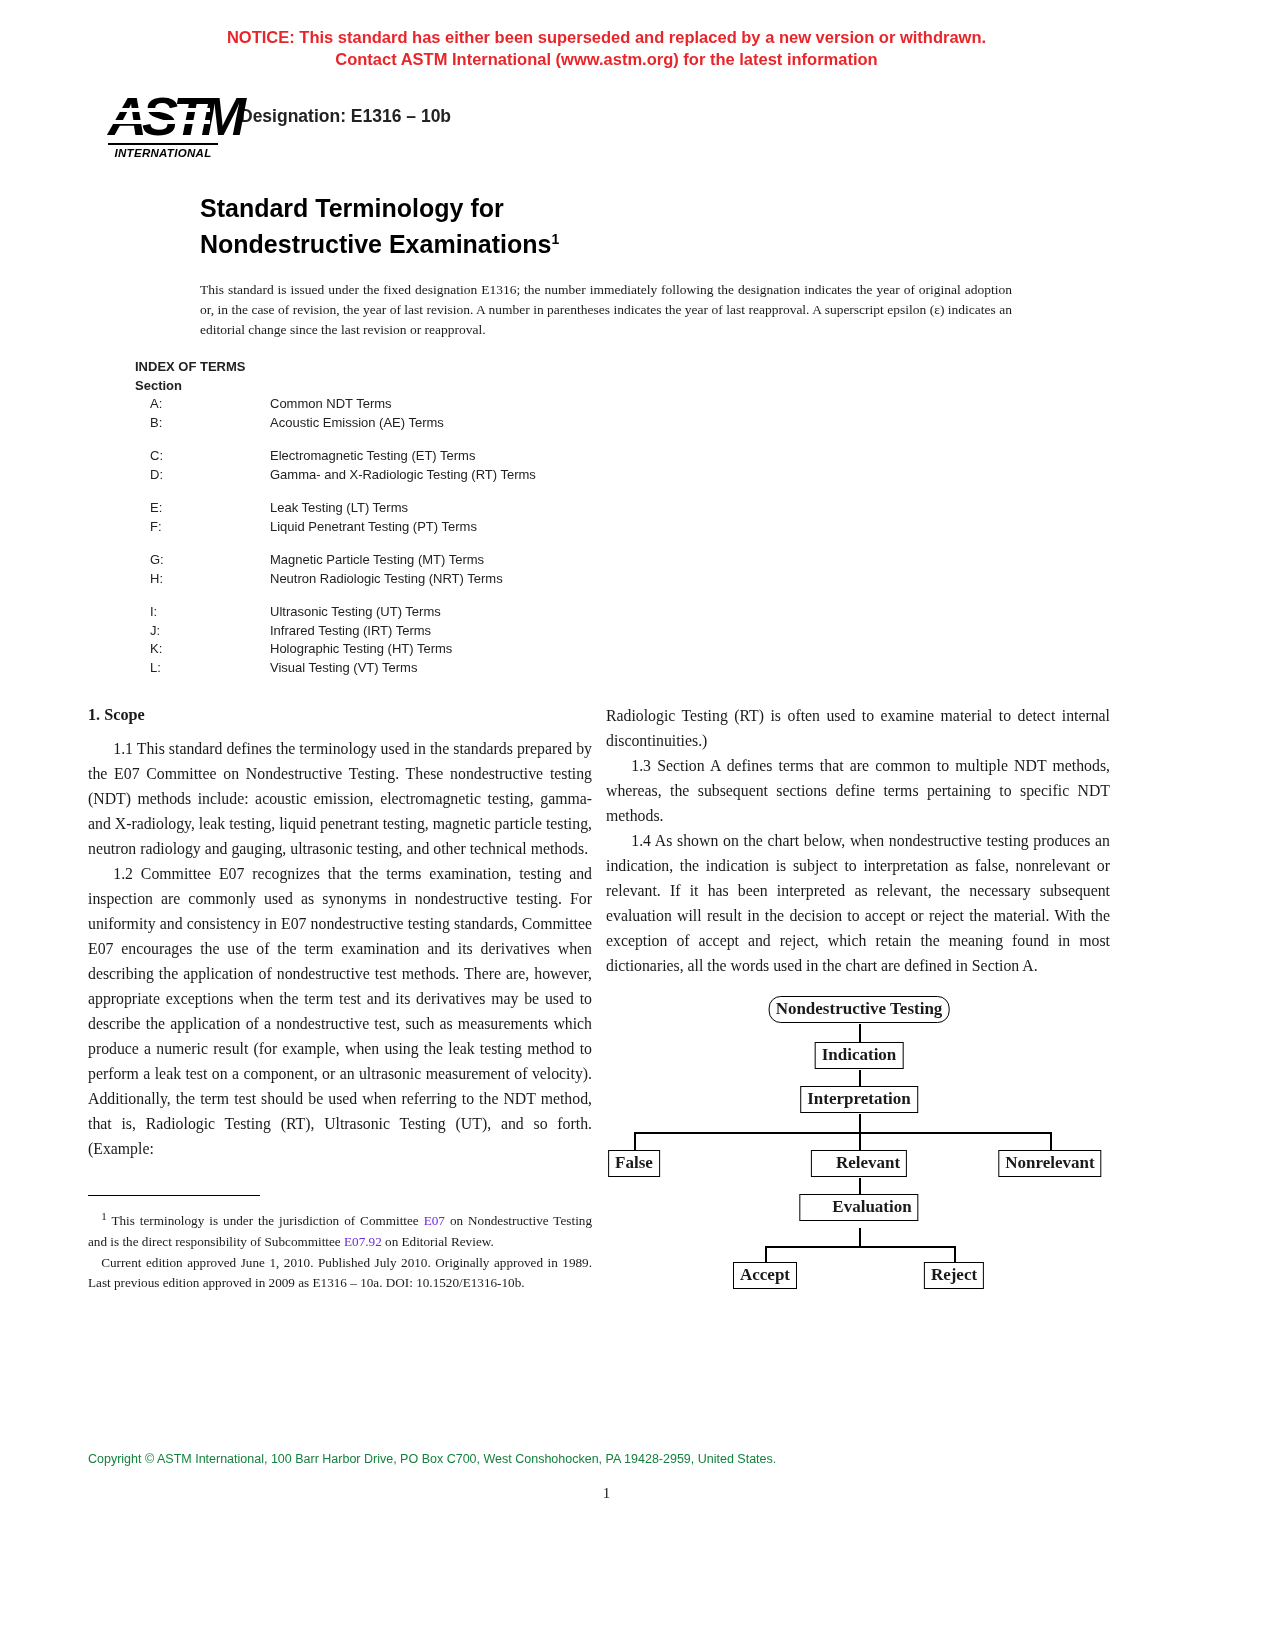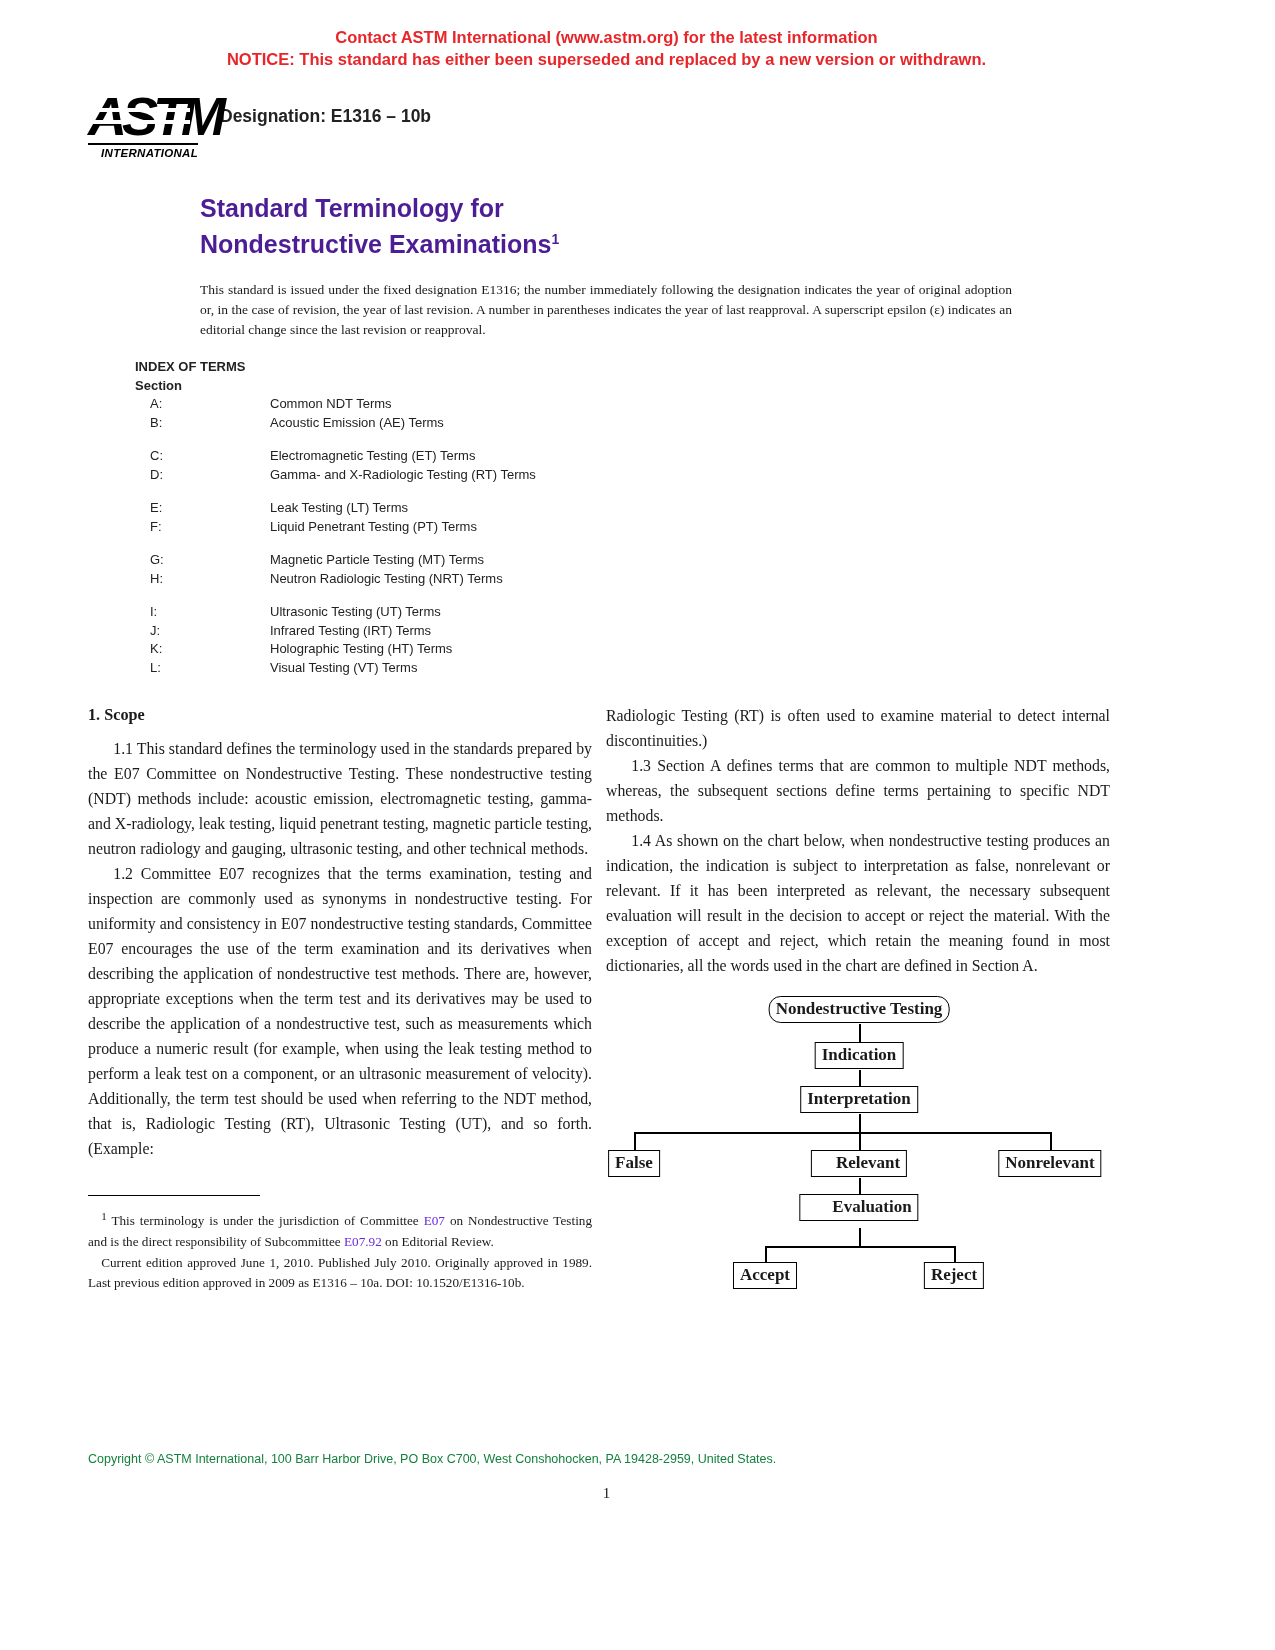--- a/index.html
+++ b/index.html
@@ -3,33 +3,33 @@
 <meta charset="utf-8">
 <style>
   * { margin:0; padding:0; box-sizing:border-box; }
   html,body { background:#ffffff; }
   .page { width:1275px; height:1650px; position:relative; background:#fff;
           padding:26px 150px 0 88px; font-family:"Liberation Serif",serif; color:#1a1a1a; overflow:hidden; }
 
   .notice { text-align:center; font-family:"Liberation Sans",sans-serif; font-weight:bold;
             font-size:16.5px; line-height:22px; color:#e8262a; }
 
-  .header { display:flex; align-items:flex-start; margin-top:22px; }
+  .header { display:flex; align-items:flex-start; margin-top:22px;margin-left:20px; }
   .logo { width:110px; text-align:center; color:#000; }
   .logo-astm { font-family:"Liberation Sans",sans-serif; font-weight:900; font-style:italic;
                font-size:54px; line-height:48px; letter-spacing:-5px; position:relative; }
   .logo-astm .stripe { position:absolute; left:2px; right:8px; height:3.5px; background:#fff; }
   .stripe.s1 { top:16px; } .stripe.s2 { top:28px; }
   .logo-intl { font-family:"Liberation Sans",sans-serif; font-style:italic; font-weight:bold;
-               font-size:11.5px; letter-spacing:.3px; border-top:2px solid #000; padding-top:2px; margin-top:3px;text-align:right; }
+               font-size:11.5px; letter-spacing:.3px; border-top:2px solid #000; padding-top:2px; margin-top:3px; }
   .designation { font-family:"Liberation Sans",sans-serif; font-weight:bold; font-size:17.5px;
                  margin:14px 0 0 22px; color:#222; }
 
   .title-block { margin:34px 0 0 112px; font-family:"Liberation Sans",sans-serif; font-weight:bold;
-                 font-size:25px; line-height:31px; color:#4c1d95; }
+                 font-size:25px; line-height:31px; color:#000000; }
   .title-block sup { font-size:14px; }
 
   .issued { margin:20px 0 0 112px; width:812px; font-size:13.5px; line-height:20px; text-align:justify; }
 
   .index { margin:18px 0 0 47px; font-family:"Liberation Sans",sans-serif; font-size:13px;
            line-height:18.5px; color:#222; }
   .index-heading { font-weight:bold; }
   .index-sub { font-weight:bold; }
   .index-row { display:flex; padding-left:15px; }
   .index-row.gap-top { margin-top:15px; }
@@ -55,22 +55,22 @@
   .footer { position:absolute; top:1452px; left:88px; font-family:"Liberation Sans",sans-serif;
             font-size:12.5px; color:#15803d; }
   .pagenum { position:absolute; top:1485px; left:88px; width:1037px; text-align:center; font-size:15px; }
 </style>
 </head>
 <body>
 
 <div class="page">
 
   <div class="notice">
+    <div>NOTICE: This standard has either been superseded and replaced by a new version or withdrawn.</div>
     <div>Contact ASTM International (www.astm.org) for the latest information</div>
-    <div>NOTICE: This standard has either been superseded and replaced by a new version or withdrawn.</div>
   </div>
 
   <div class="header">
     <div class="logo">
       <div class="logo-astm">
         <span>ASTM</span>
         <div class="stripe s1"></div>
         <div class="stripe s2"></div>
       </div>
       <div class="logo-intl">INTERNATIONAL</div>

